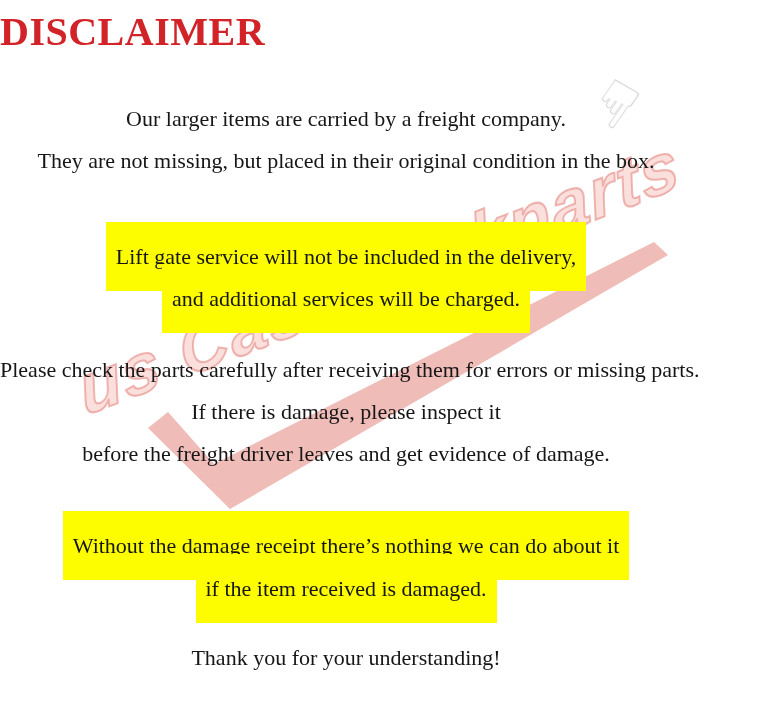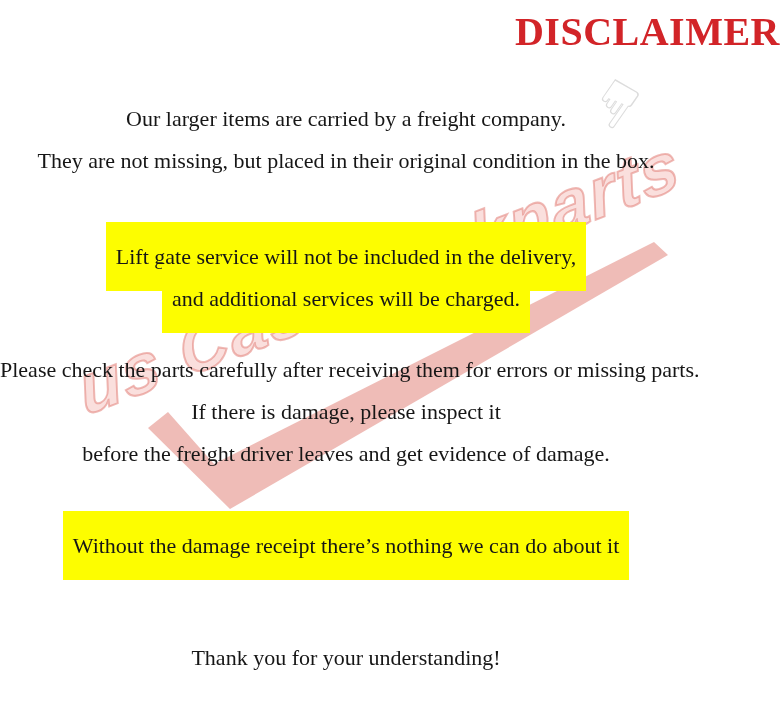--- a/index.html
+++ b/index.html
@@ -58,21 +58,21 @@
     color: #161616;
     white-space: nowrap;
     z-index: 2;
   }
 
   .title-row {
     position: absolute;
     left: 0;
     top: 10px;
     width: 780px;
-    text-align: right;
+    text-align: left;
     z-index: 2;
   }
   .title-row h1 {
     margin: 0;
     display: inline-block;
     font-size: 40px;
     line-height: 44px;
     font-weight: bold;
     letter-spacing: 0.5px;
     color: #d22428;
@@ -132,16 +132,19 @@
   <div class="row r-l3">Please check the parts carefully after receiving them for errors or missing parts.</div>
 
   <div class="row r-l4">If there is damage, please inspect it</div>
 
   <div class="row hl r-y3">
     <span class="hl-span">Without the damage receipt there’s nothing we can do about it</span>
   </div>
 
   <div class="row r-l5">before the freight driver leaves and get evidence of damage.</div>
 
+  <div class="row hl r-y4">
+    <span class="hl-span">if the item received is damaged.</span>
+  </div>
 
   <div class="row r-l6">Thank you for your understanding!</div>
 
 </div>
 
 </body></html>

